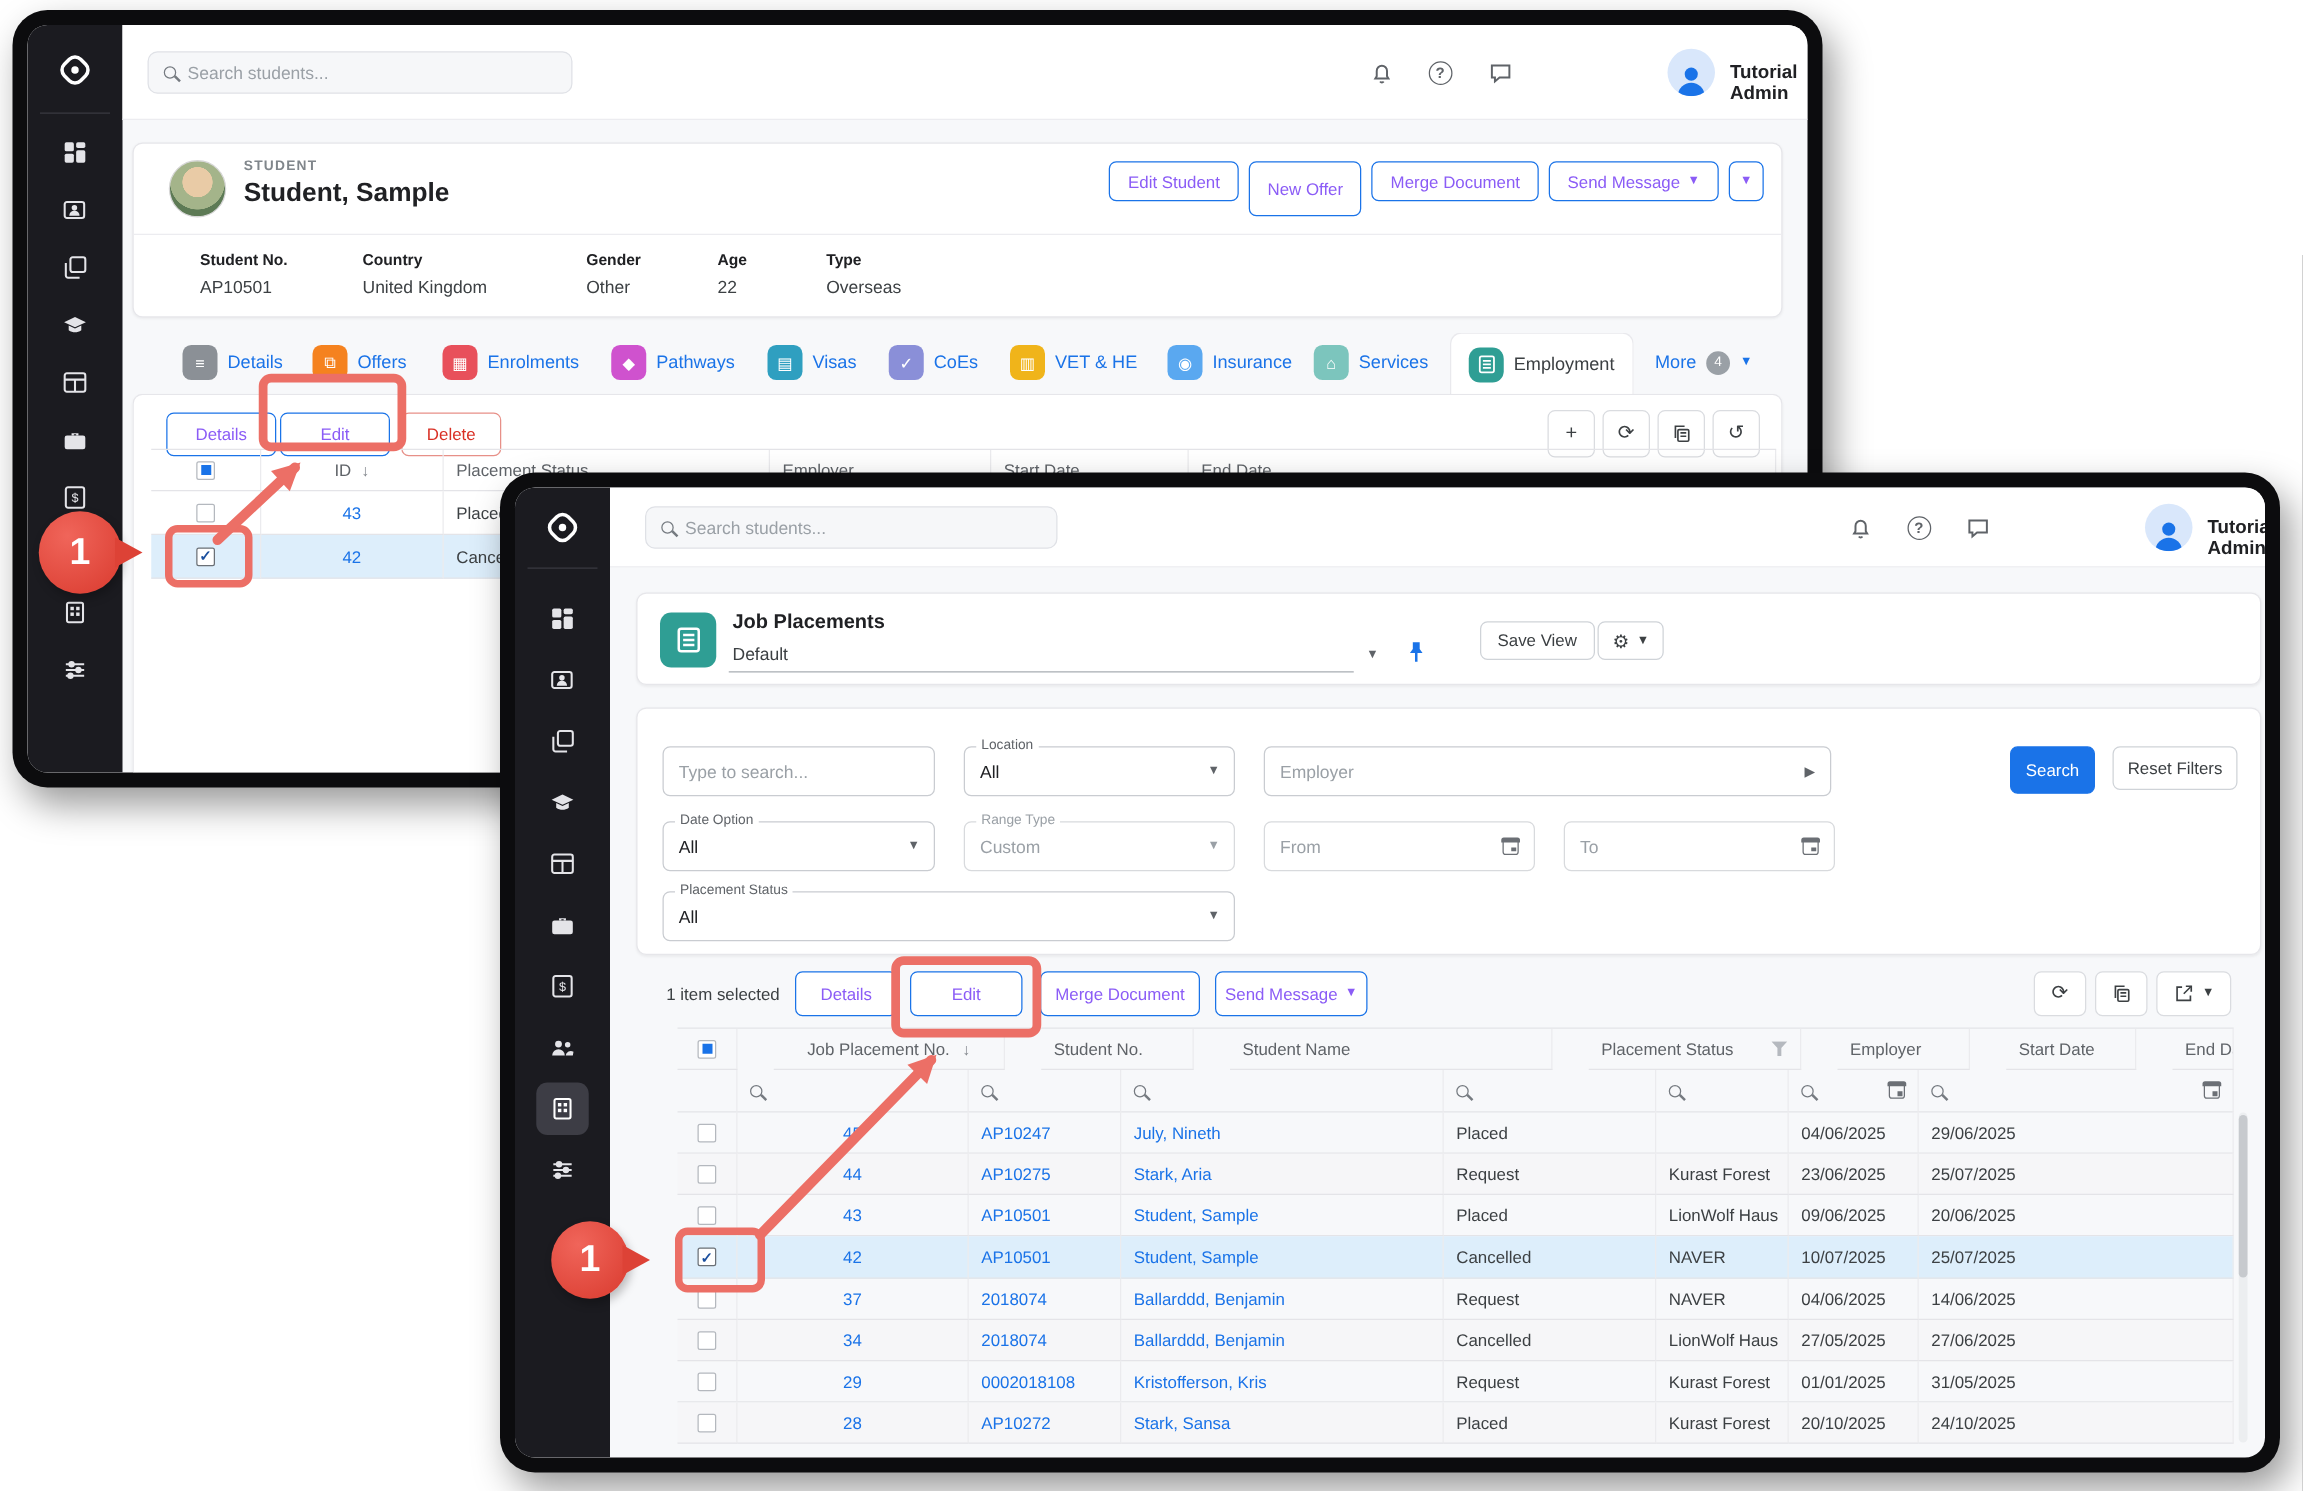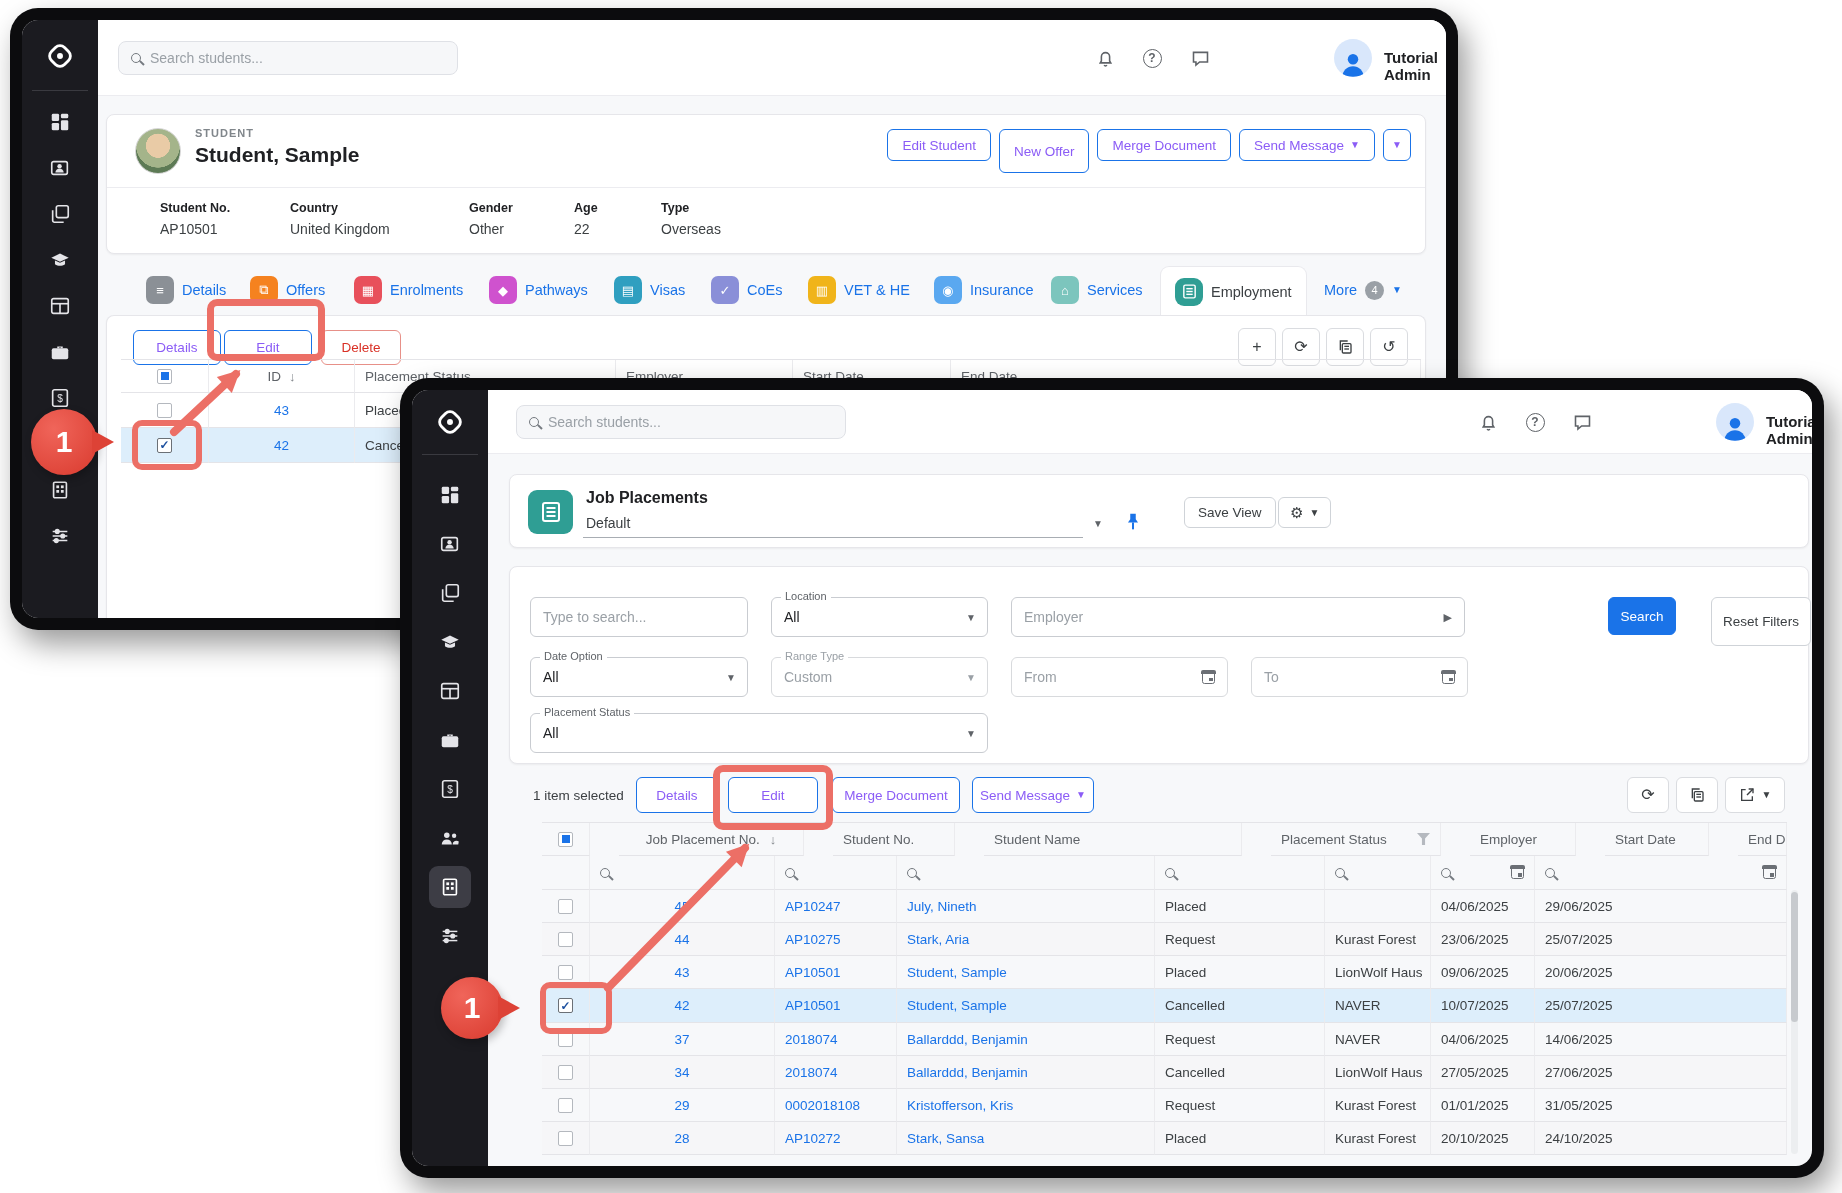--- a/index.html
+++ b/index.html
@@ -552,21 +552,21 @@
             <span class="fval">All</span>
             <span class="fcaret">▼</span>
     </div>
     <div class="finput" style="left:501px; top:30px; width:454px; height:40px;">
       <input type="text" placeholder="Employer" style="">
       <span style="color:#5f6368; font-size:11px;">▶</span>
     </div>
     <div class="btn fill" style="position:absolute; left:1098px; top:30px; width:68px; height:38px;">
             <span>Search</span>
           </div>
-    <div class="btn gray" style="position:absolute; left:1180px; top:30px; width:100px; height:49px;margin-left:21px;">
+    <div class="btn gray" style="position:absolute; left:1180px; top:30px; width:100px; height:35px;">
             <span>Reset Filters</span>
           </div>
 
     <div class="fsel" style="left:20px; top:90px; width:218px; height:40px;">
       <span class="flab">Date Option</span>
             <span class="fval">All</span>
             <span class="fcaret">▼</span>
     </div>
     <div class="fsel dis" style="left:261px; top:90px; width:217px; height:40px;">
       <span class="flab">Range Type</span>

